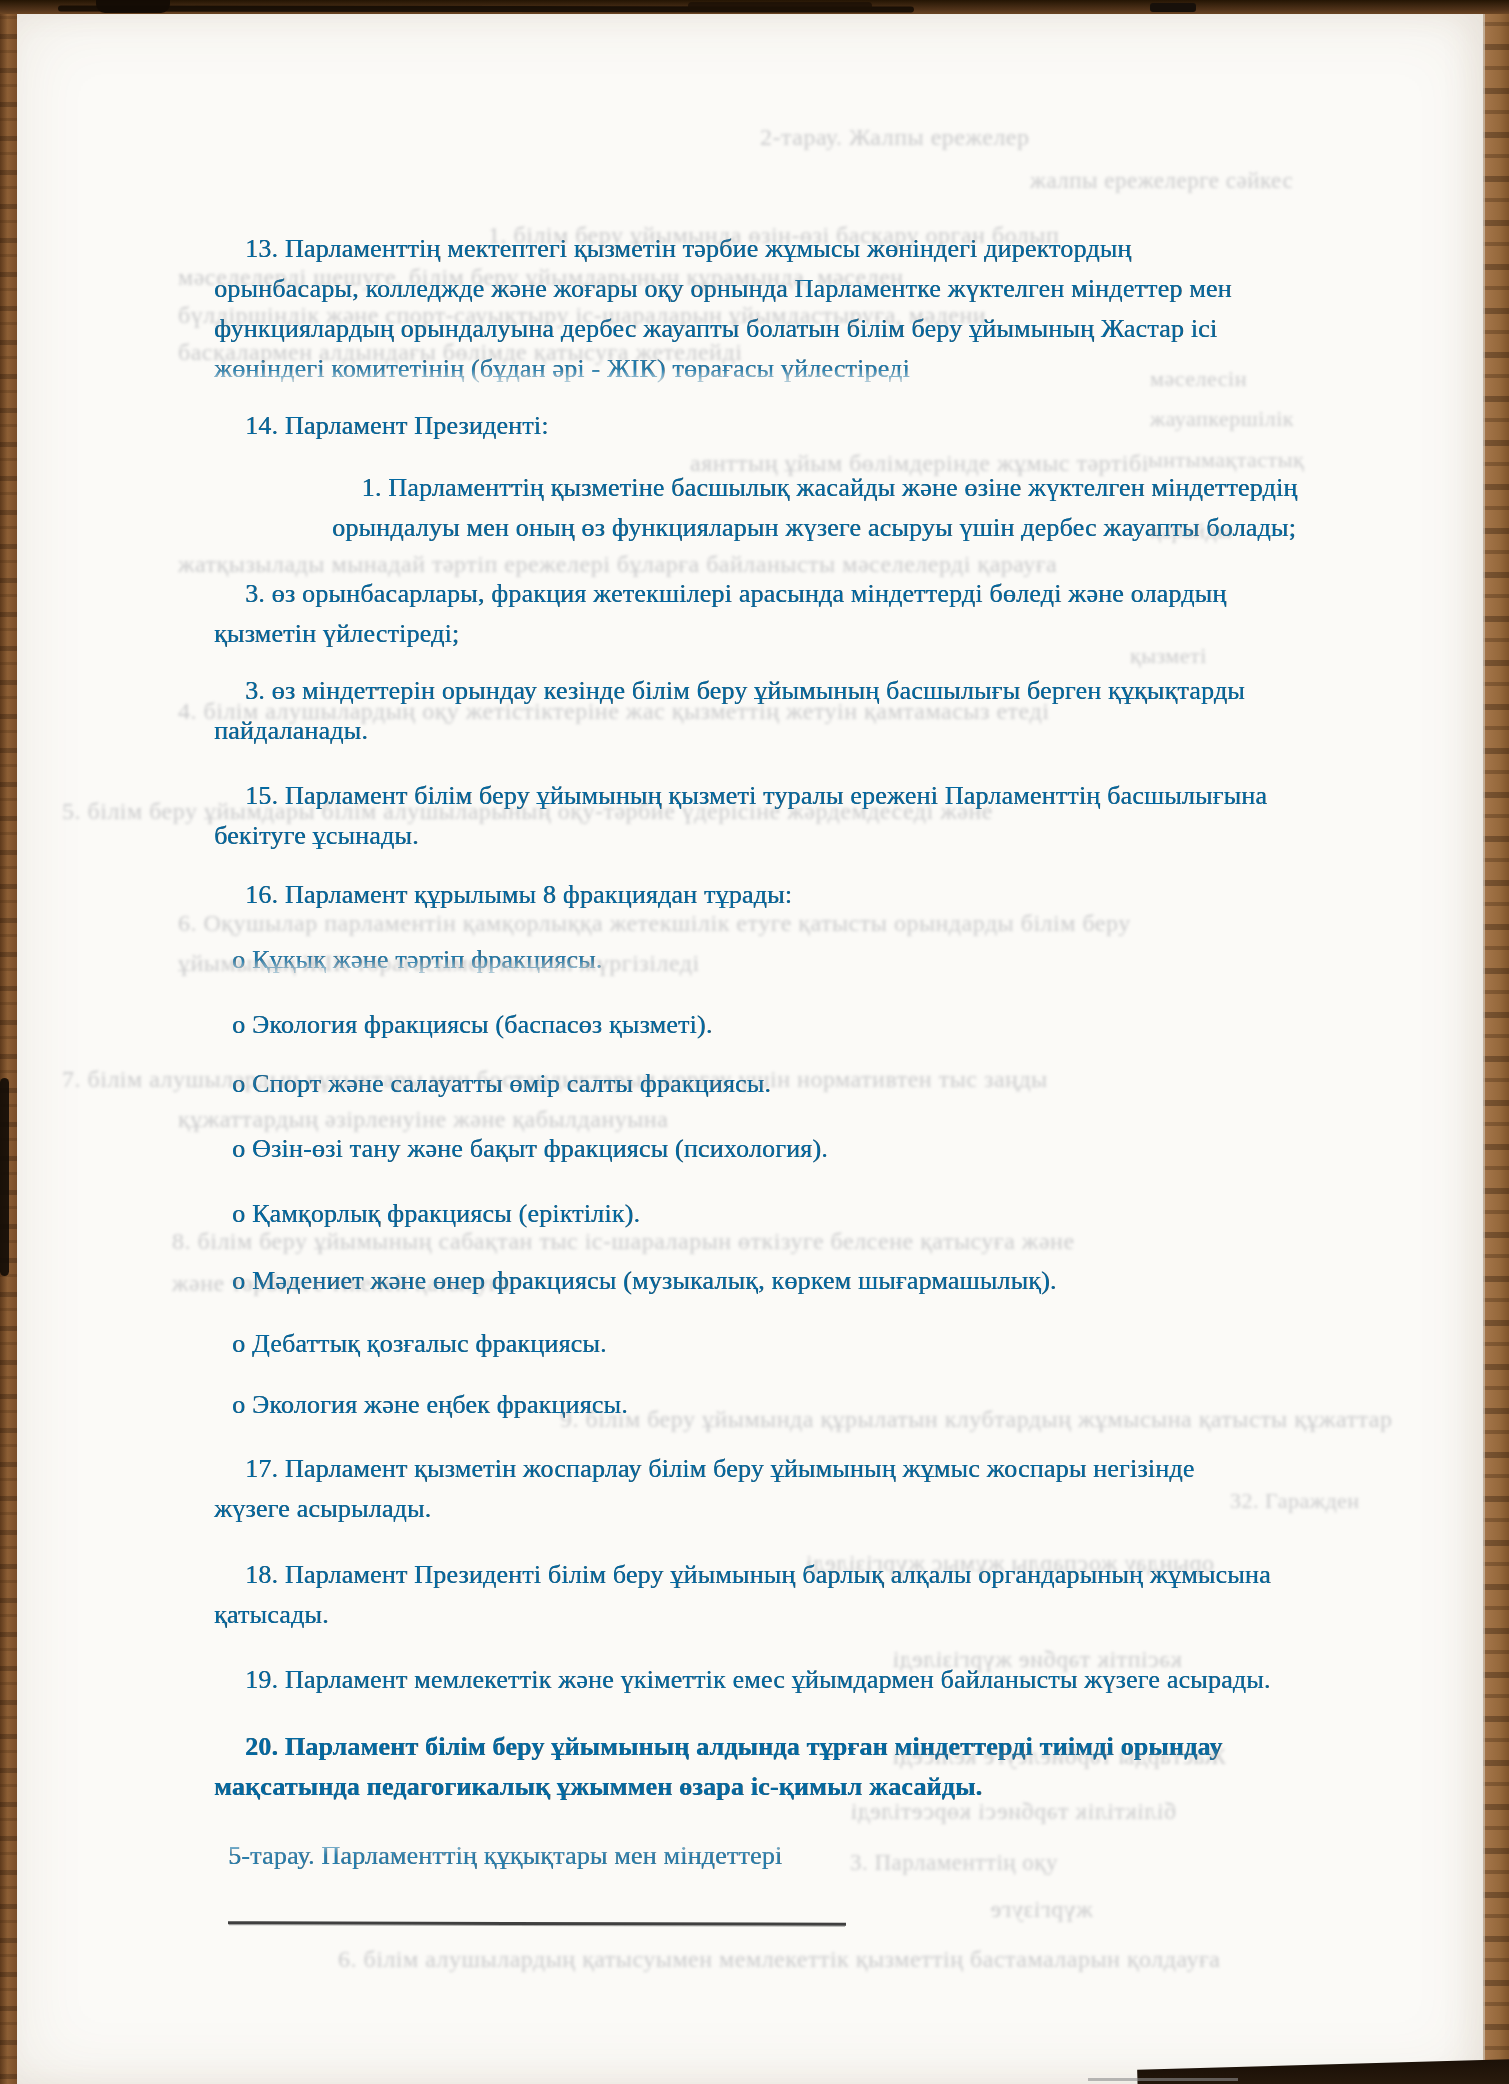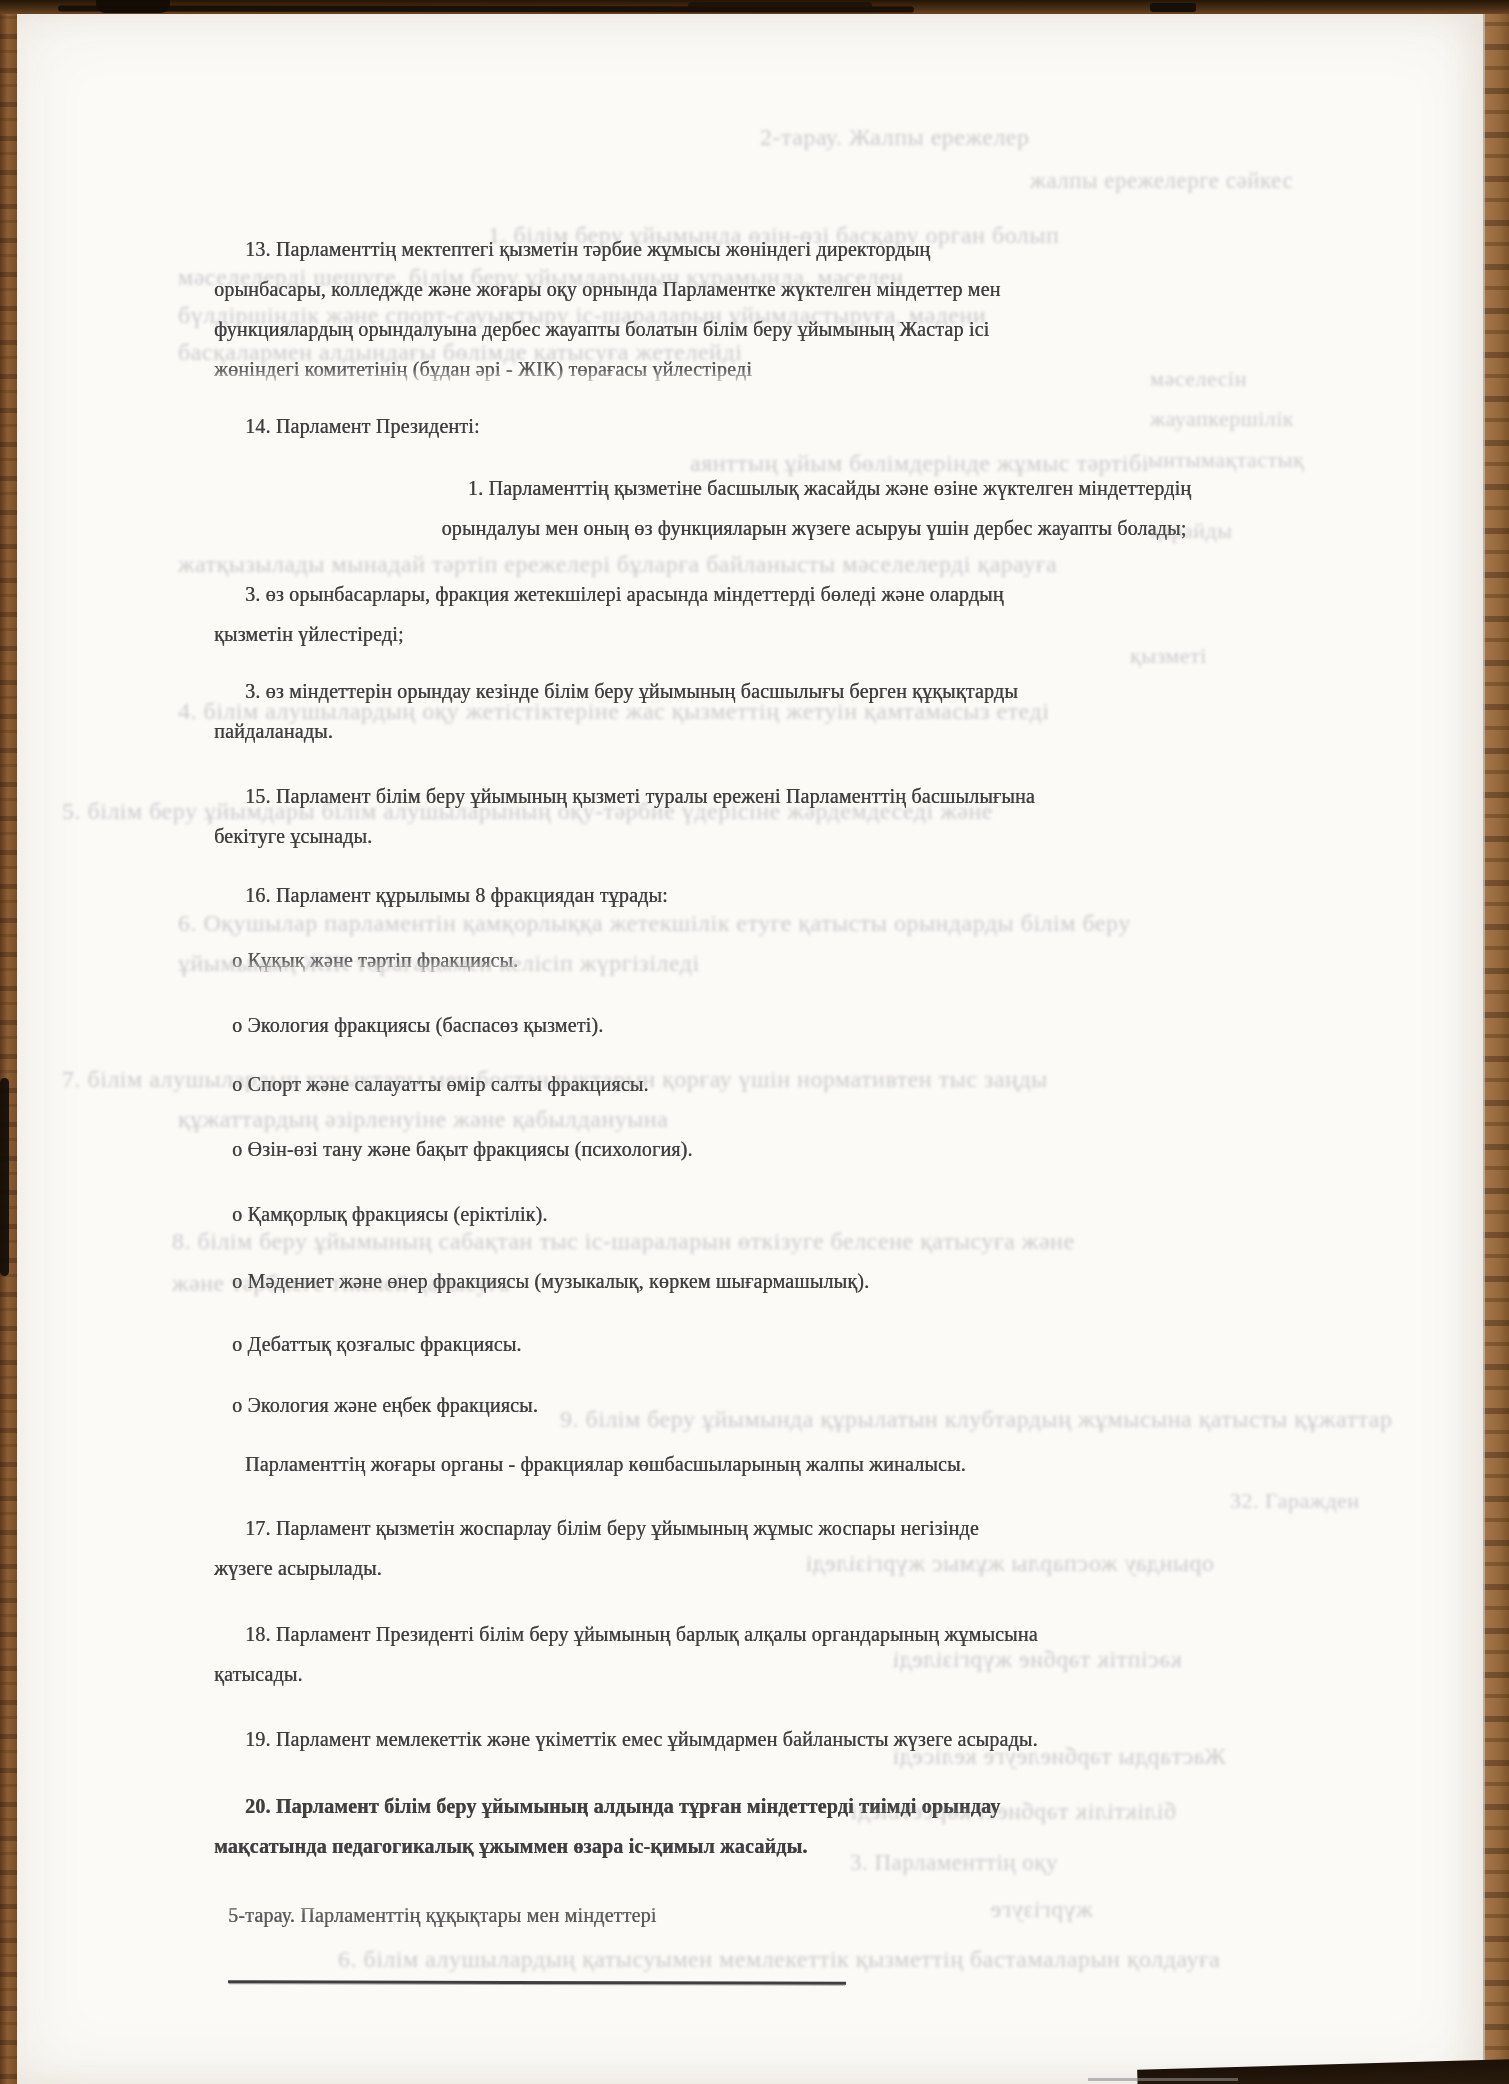--- a/index.html
+++ b/index.html
@@ -42,21 +42,21 @@
   .bottom-thin-line{position:absolute;left:1088px;top:2078px;width:150px;height:3px;background:#8d8d8d;opacity:.6;}
   
   .paper{
     position:absolute;left:17px;top:13px;width:1466px;height:2071px;
     background:#fbfaf7;
     box-shadow:inset 0 0 70px rgba(120,90,50,.10), inset -14px 0 30px rgba(130,95,55,.08);
   }
   
   .doc{
     padding:216px 0 0 197px;
-    color:#404040;font-size:20px;line-height:40px;letter-spacing:.2px;
+    color:#0369a1;font-size:26px;line-height:40px;letter-spacing:.2px;
     text-shadow:.4px 0 0 rgba(20,18,16,.75);
   }
   .block{width:1200px;}
   .line{white-space:nowrap;}
   .line.indent{margin-left:31px;}
   .bullet .line{margin-left:18px;}
   .chapter-heading .line{margin-left:14px;}
   .degraded{
     filter:blur(.6px);opacity:.88;
     -webkit-mask-image:linear-gradient(to bottom,#000 50%,rgba(0,0,0,.35) 78%,rgba(0,0,0,.65));
@@ -128,23 +128,20 @@
         <div class="line">о Қамқорлық фракциясы (еріктілік).</div>
       </div>
       <div class="block bullet" style="margin-top: 27px;">
         <div class="line">о Мәдениет және өнер фракциясы (музыкалық, көркем шығармашылық).</div>
       </div>
       <div class="block bullet" style="margin-top: 23px;">
         <div class="line">о Дебаттық қозғалыс фракциясы.</div>
       </div>
       <div class="block bullet" style="margin-top: 21px;">
         <div class="line">о Экология және еңбек фракциясы.</div>
-      </div>
-      <div class="block paragraph" style="margin-top: 19px;">
-        <div class="line indent">Парламенттің жоғары органы - фракциялар көшбасшыларының жалпы жиналысы.</div>
       </div>
       <div class="block paragraph" style="margin-top: 24px;">
         <div class="line indent">17. Парламент қызметін жоспарлау білім беру ұйымының жұмыс жоспары негізінде</div>
         <div class="line">жүзеге асырылады.</div>
       </div>
       <div class="block paragraph" style="margin-top: 26px;">
         <div class="line indent">18. Парламент Президенті білім беру ұйымының барлық алқалы органдарының жұмысына</div>
         <div class="line">қатысады.</div>
       </div>
       <div class="block paragraph" style="margin-top: 25px;">

